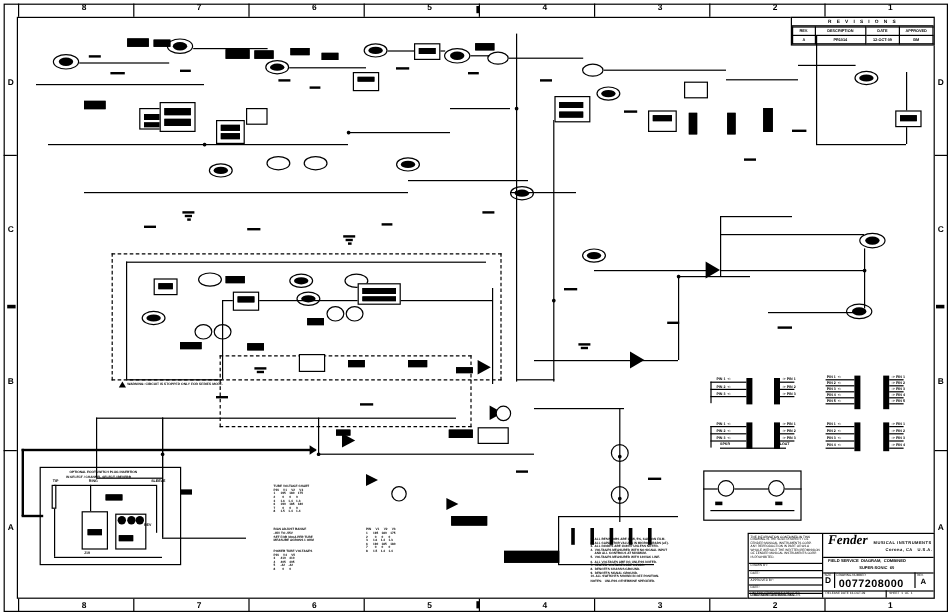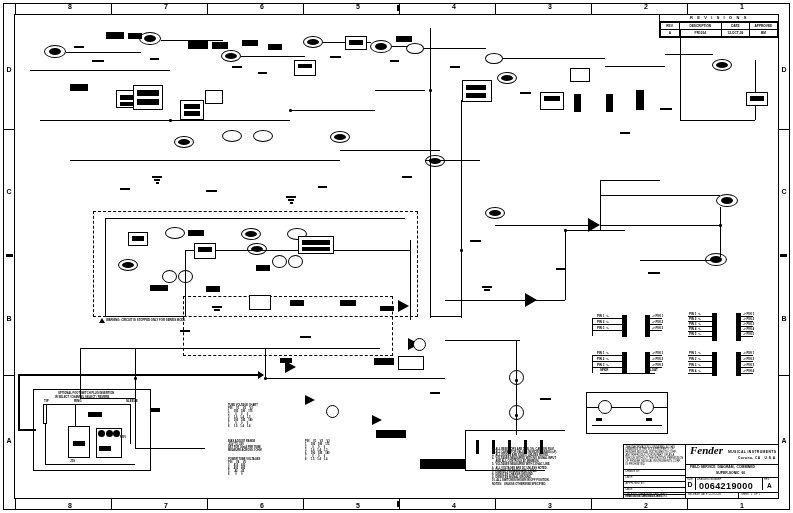--- a/index.html
+++ b/index.html
@@ -175,21 +175,21 @@
       <div class="tb-line" style="top:19px;"></div>
       <div class="tb-txt" style="left:4px;top:20px;">FIELD SERVICE  DIAGRAM,  COMBINED</div>
       <div class="tb-txt" style="left:30px;top:26px;">SUPER-SONIC  60</div>
       <div class="tb-line" style="top:32px;"></div>
 
       <div class="tb-vline" style="left:9px;top:32px;bottom:8px;"></div>
       <div class="tb-vline" style="left:76px;top:32px;bottom:8px;"></div>
       <div class="tb-txt-sm" style="left:1px;top:33px;">SIZE</div>
       <div class="dwg-size" style="left:1.5px;top:36px;">D</div>
       <div class="tb-txt-sm" style="left:11px;top:33px;">DRAWING NUMBER</div>
-      <div class="dwg-num" style="left:13px;top:36px;">0064219000</div>
+      <div class="dwg-num" style="left:13px;top:36px;">0077208000</div>
       <div class="tb-txt-sm" style="left:78px;top:33px;">REV.</div>
       <div class="dwg-rev" style="left:81px;top:37px;">A</div>
 
       <div class="tb-line" style="top:47px;"></div>
       <div class="tb-vline" style="left:52px;top:47px;bottom:0;"></div>
       <div class="tb-txt-sm" style="left:2px;top:48.4px;">RELEASE DATE 12-OCT-09</div>
       <div class="tb-txt-sm" style="left:55px;top:48.4px;">SHEET  1  OF  1</div>
     </div>
   </div>
 

